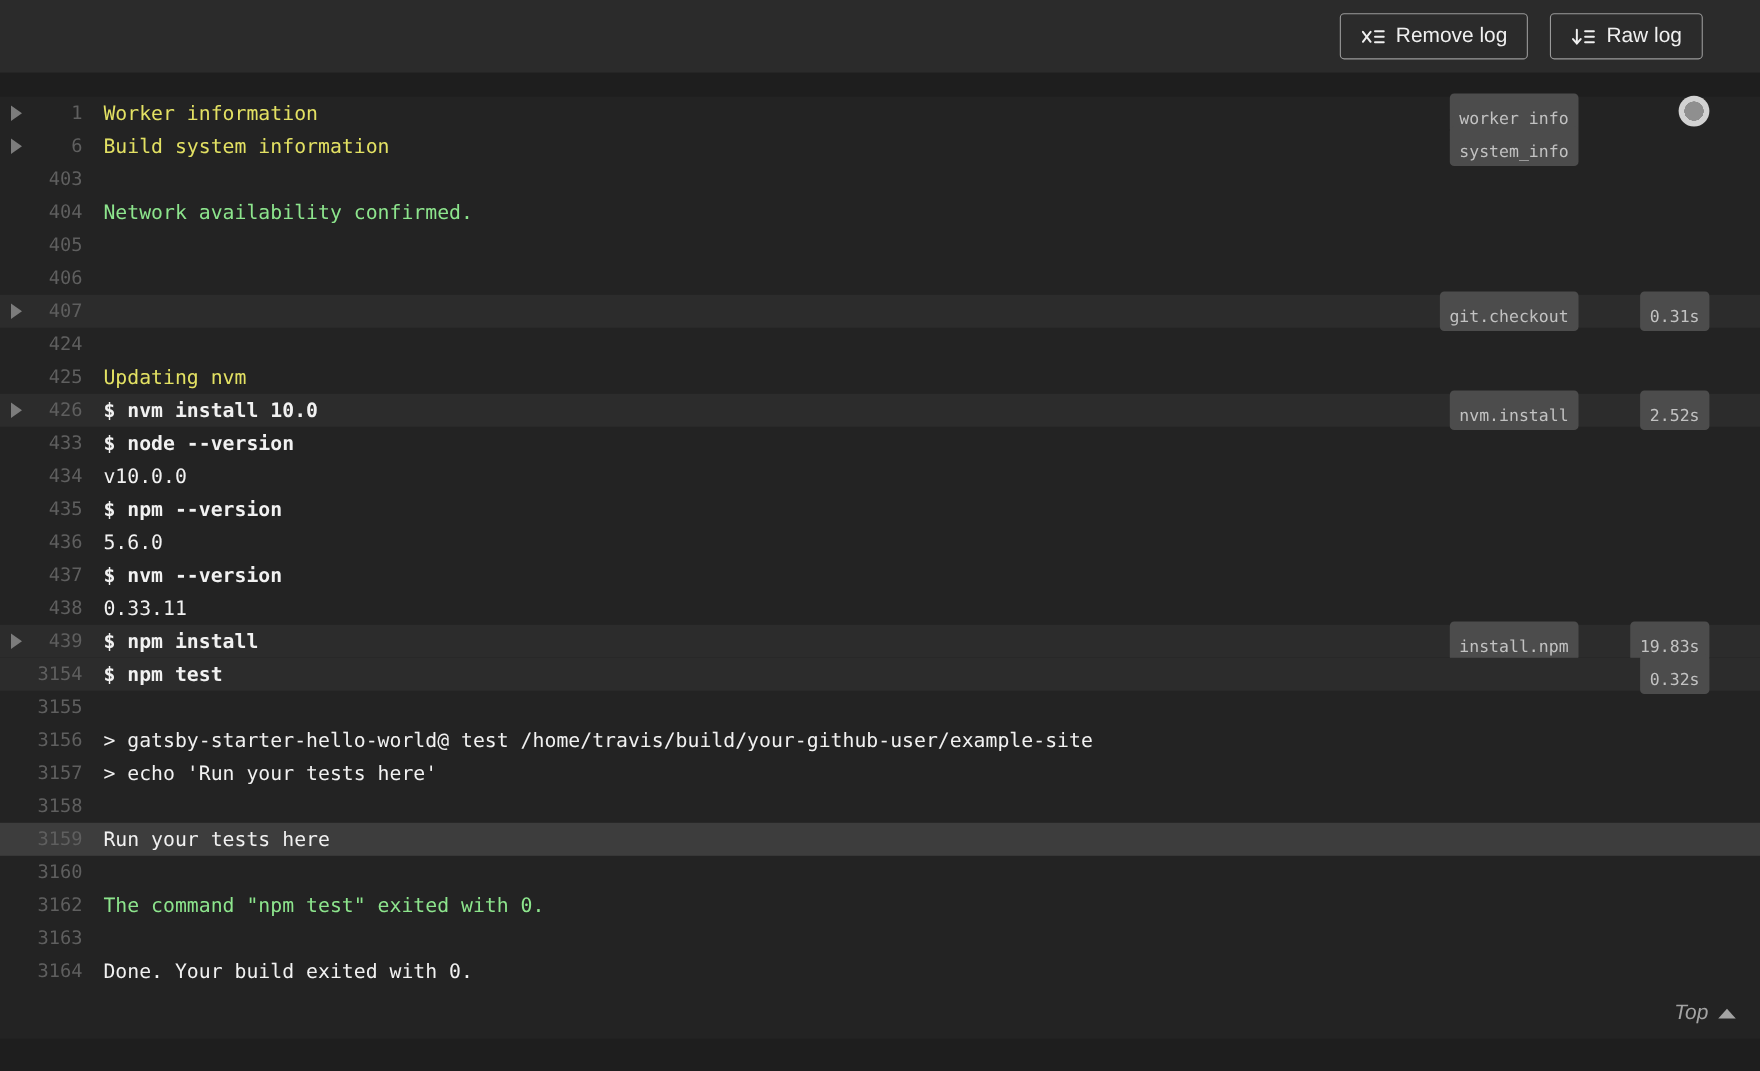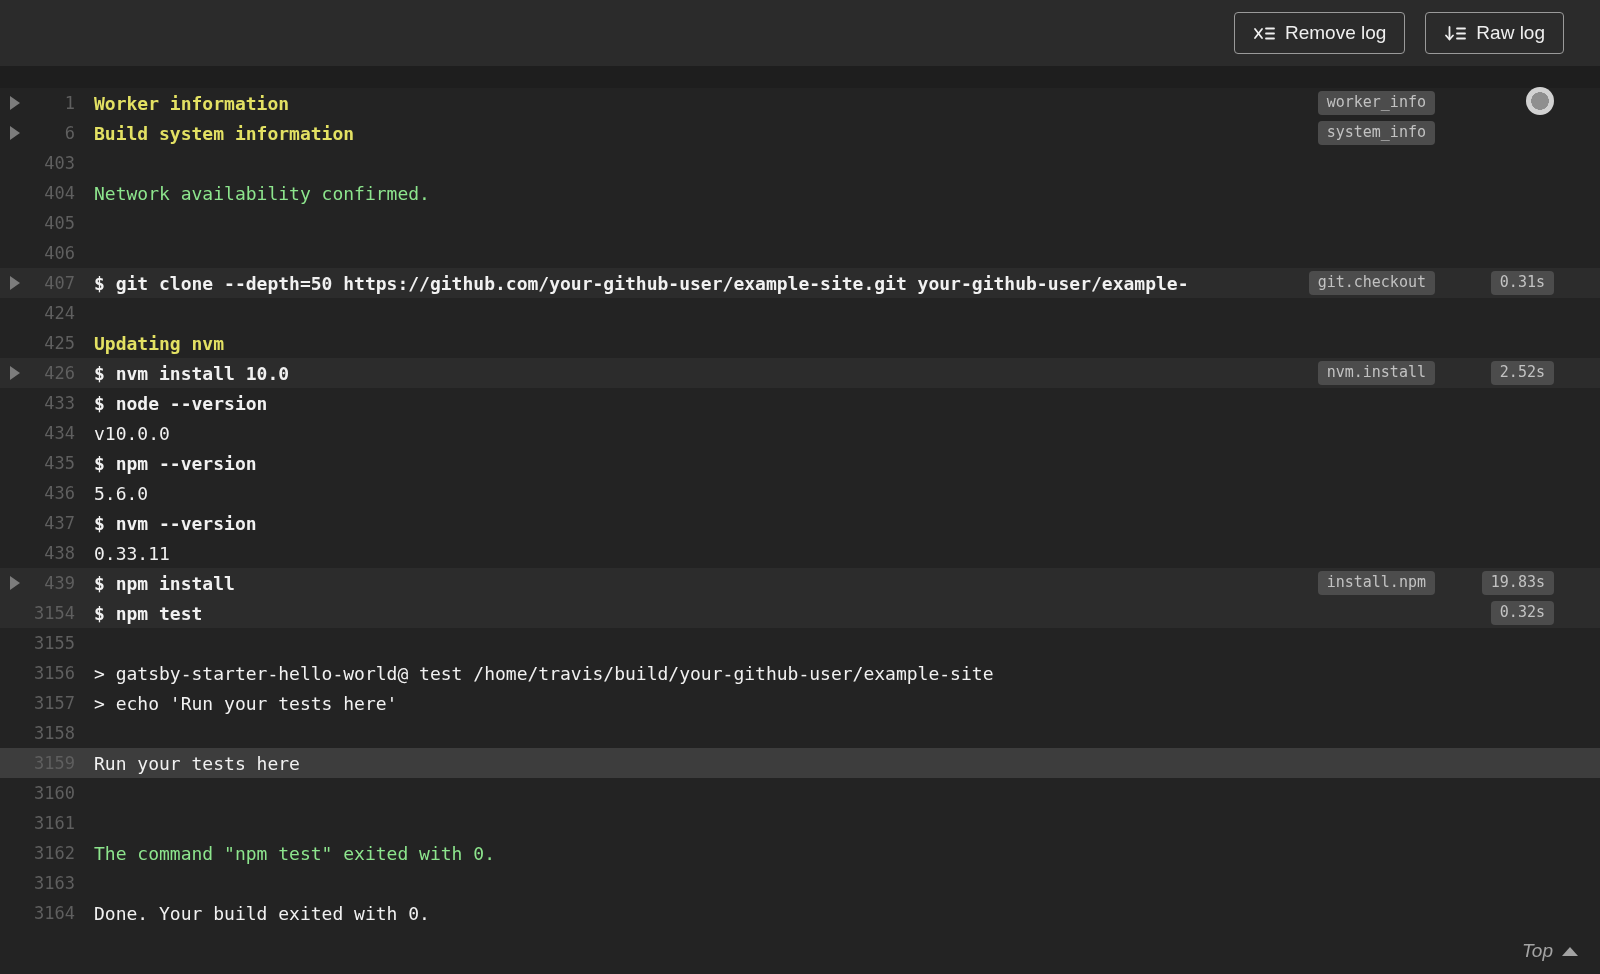--- a/index.html
+++ b/index.html
@@ -12,21 +12,21 @@
   }
 
   
   .toolbar {
     height: 66px;
     background: var(--toolbar-background, #2b2b2b);
     display: flex;
     justify-content: flex-end;
     align-items: center;
     gap: 20px;
-    padding-right: 36px;
+    padding-right: 52px;
   }
   .btn {
     display: inline-flex;
     align-items: center;
     gap: 10px;
     background: transparent;
     border: 1px solid #9a9a9a;
     border-radius: 4px;
     color: #efefef;
     font-family: "Liberation Sans", sans-serif;
@@ -71,32 +71,32 @@
     user-select: none;
   }
   .txt {
     margin-left: 19px;
     color: var(--text, #f1f1f1);
     font-size: 18px;
     white-space: pre;
     overflow: hidden;
   }
   .style-command { font-weight: bold; }
-  .style-fold-title { font-weight: bold; color: var(--fold-title, #e3e163); }
+  .style-fold-title { font-weight: normal; color: var(--fold-title, #e3e163); }
   .style-success { font-weight: normal; color: var(--success, #8de58d); }
   .badge {
     position: absolute;
     top: 50%;
     transform: translateY(-50%);
     background: var(--badge-background, #4c4c4c);
     color: var(--badge-text, #c2c2c2);
     font-size: 15px;
     line-height: 1;
     border-radius: 4px;
-    padding: 4px 9px 5px 9px;
+    padding: 16px 9px 5px 9px;
     white-space: nowrap;
   }
   .badge-fold { right: 165px; }
   .badge-dur  { right: 46px; }
 
   
   .scroll-knob {
     position: absolute;
     top: 87px;
     right: 46px;
@@ -201,21 +201,20 @@
   </div>
       <div class="row">
 
     <span class="num">406</span>
     <span class="txt"></span>
 
   </div>
       <div class="row hl-row">
     <span class="arrow"></span>
     <span class="num">407</span>
-    <span class="txt style-command">$ git clone --depth=50 https://github.com/your-github-user/example-site.git your-github-user/example-</span>
     <span class="badge badge-fold">git.checkout</span>
     <span class="badge badge-dur">0.31s</span>
   </div>
       <div class="row">
 
     <span class="num">424</span>
 
   </div>
       <div class="row">
 
@@ -306,26 +305,20 @@
   </div>
       <div class="row hl-selected">
 
     <span class="num">3159</span>
     <span class="txt">Run your tests here</span>
 
   </div>
       <div class="row">
 
     <span class="num">3160</span>
-    <span class="txt"></span>
-
-  </div>
-      <div class="row">
-
-    <span class="num">3161</span>
     <span class="txt"></span>
 
   </div>
       <div class="row">
 
     <span class="num">3162</span>
     <span class="txt style-success">The command "npm test" exited with 0.</span>
 
   </div>
       <div class="row">

